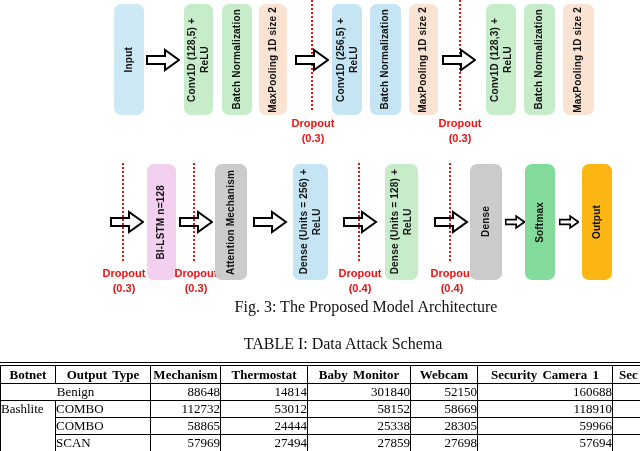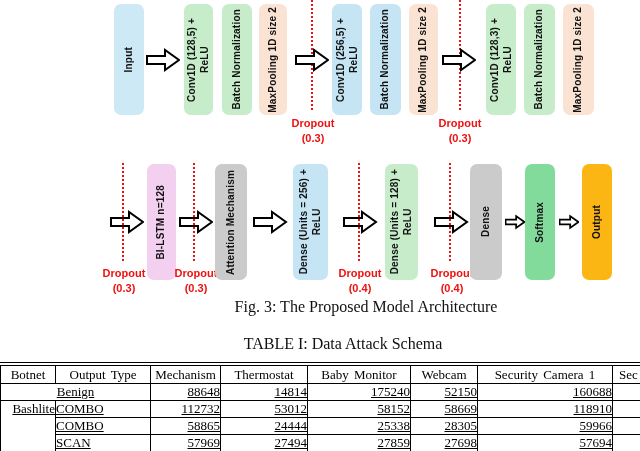--- a/index.html
+++ b/index.html
@@ -25,25 +25,25 @@
   .droplabel{position:absolute;color:#ee1111;font-weight:bold;font-size:11px;line-height:1.35;
              text-align:center;white-space:pre-line;}
   
   .cap{position:absolute;text-align:center;font-family:"Liberation Serif",serif;
        font-size:16px;color:#111;}
   
   .tablewrap{position:absolute;left:0;top:362px;width:660px;border-top:1.5px solid #000;}
   table.schema{border-collapse:collapse;table-layout:fixed;width:660px;margin-top:2px;
                border-top:1px solid #000;font-family:"Liberation Serif",serif;font-size:13px;color:#000;}
   table.schema td,table.schema th{border:1px solid #000;padding:0;overflow:hidden;}
-  table.schema th{font-weight:normal;word-spacing:2px;height:17px;text-align:center;}
-  table.schema td{height:15px;text-decoration:underline;}
+  table.schema th{font-weight:bold;word-spacing:2px;height:17px;text-align:center;}
+  table.schema td{height:15px;}
   td.num{text-align:right;padding-right:6px;}
   td.attack{text-align:left;padding-left:12px;}
-  td.botnet{text-align:right;padding-left:4px;vertical-align:top;}
+  td.botnet{text-align:left;padding-left:4px;vertical-align:top;}
   td.merged{text-align:center;}
 </style>
 </head>
 <body>
 
 <div class="screen">
 
   <div>
 
     <div class="box r1 c-blue" style="left:114px;width:30px;">
@@ -192,21 +192,21 @@
         <th>Thermostat</th>
         <th>Baby Monitor</th>
         <th>Webcam</th>
         <th>Security Camera 1</th>
         <th style="text-align:left;padding-left:6px;">Sec</th>
       </tr>
       <tr>
         <td class="merged" colspan="2">Benign</td>
         <td class="num">88648</td>
         <td class="num">14814</td>
-        <td class="num">175240</td>
+        <td class="num">301840</td>
         <td class="num">52150</td>
         <td class="num">160688</td>
         <td></td>
       </tr>
       <tr>
         <td class="botnet" rowspan="4">Bashlite</td>
         <td class="attack">COMBO</td>
         <td class="num">112732</td>
         <td class="num">53012</td>
         <td class="num">58152</td>

